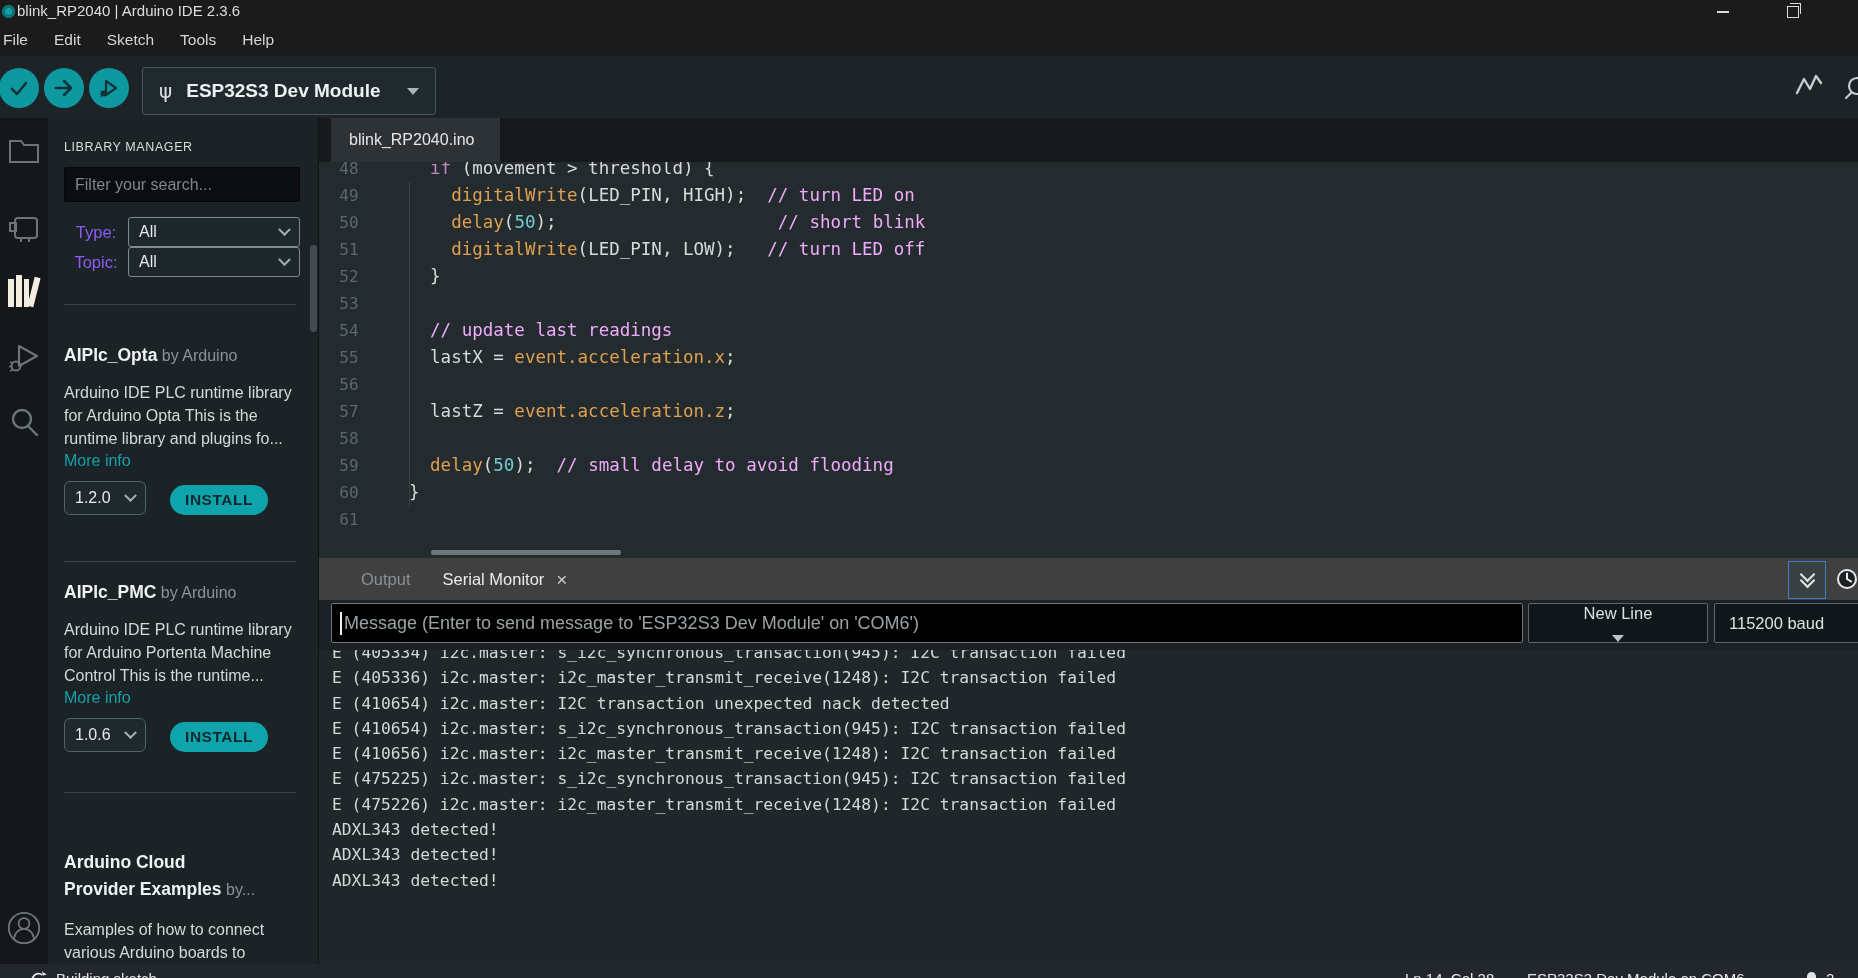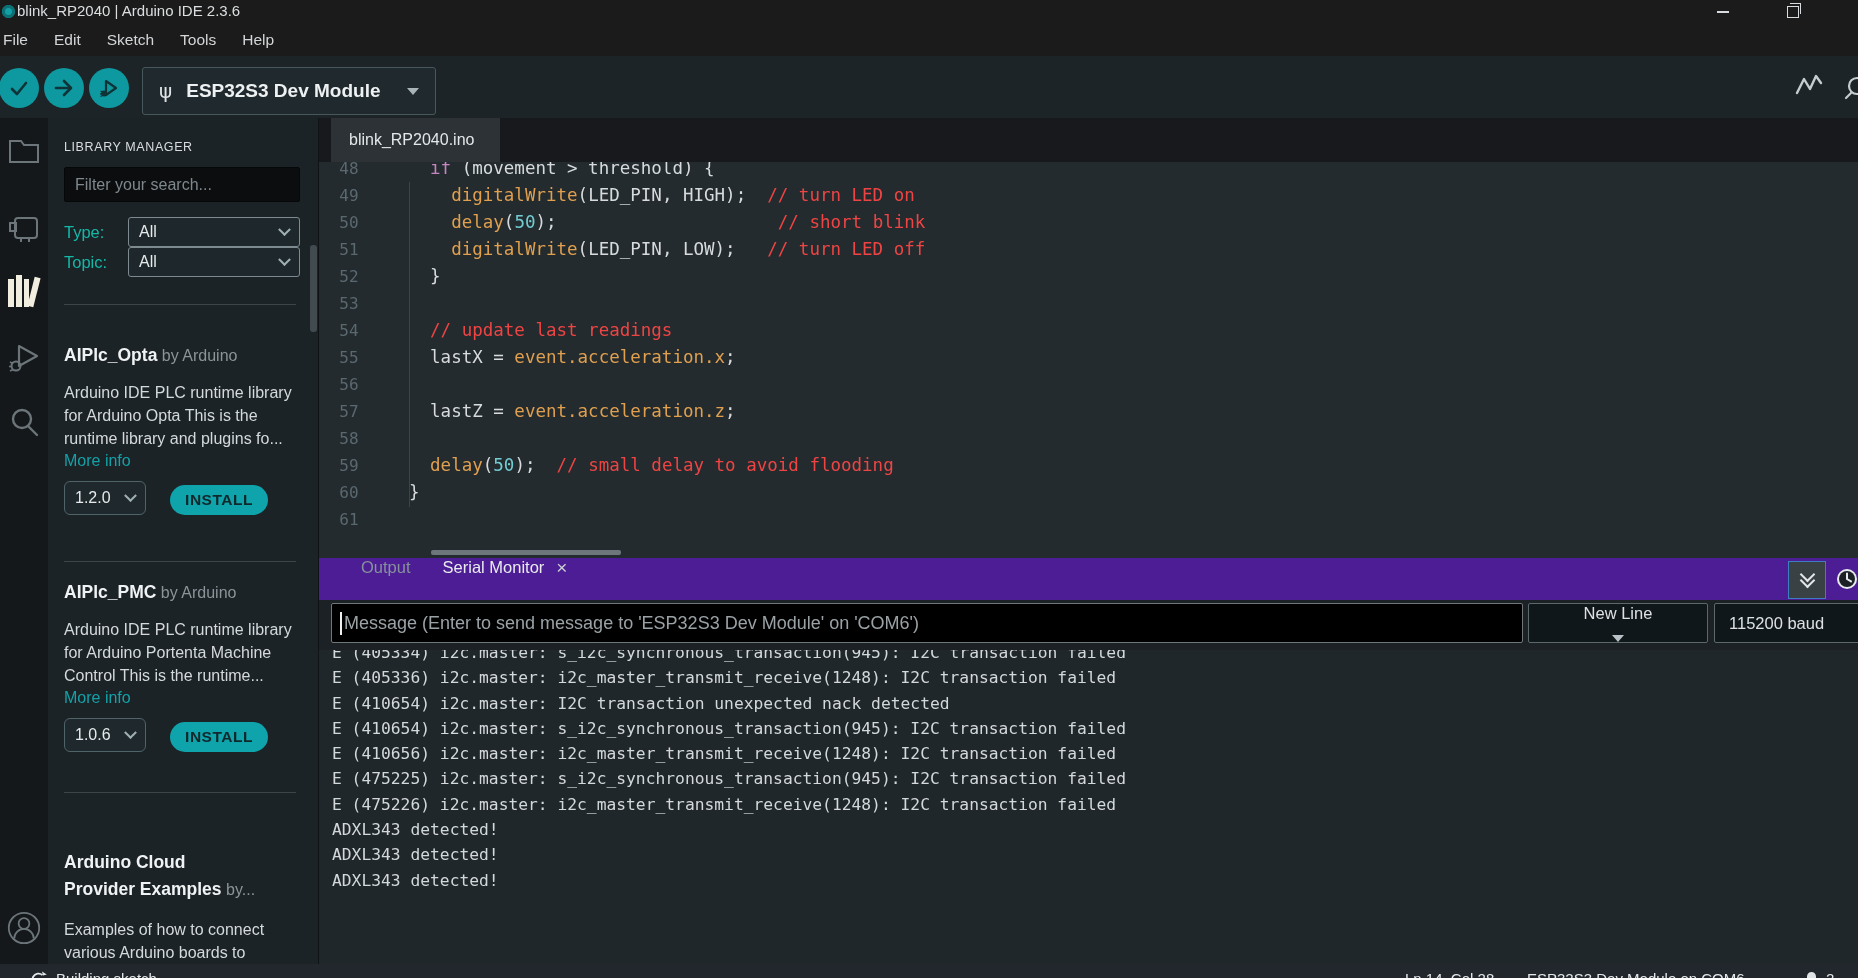--- a/index.html
+++ b/index.html
@@ -41,21 +41,21 @@
   .act-icon{position:absolute;left:7px;width:34px;height:36px;display:flex;align-items:center;justify-content:center;}
   
   #libpanel{position:absolute;left:48px;top:118px;width:270px;height:846px;background:#1c2327;overflow:hidden;}
   #lib-inner{padding:0 18px 0 16px;}
   #lib-header{margin-top:22px;font-size:12.5px;letter-spacing:.6px;color:#d9dde0;}
   #lib-search{margin-top:13px;width:100%;box-sizing:border-box;height:35px;background:#0c0d0e;border:1px solid #060708;
               border-radius:2px;color:#d0d5d7;font-size:16px;padding:0 10px;font-family:"Liberation Sans",sans-serif;outline:none;}
   #lib-search::placeholder{color:#7e888d;}
   .filter-row{display:flex;align-items:center;margin-top:0;}
   .filter-row.firstrow{margin-top:15px;}
-  .filter-label{width:64px;font-size:16.5px;color:#14b8a6;}
+  .filter-label{width:64px;font-size:16.5px;color:#8b5cf6;text-align:center;}
   .fake-select{flex:1;height:28px;border:1px solid #7d8b90;border-radius:3px;background:#1e272b;
                display:flex;align-items:center;justify-content:space-between;padding:0 10px;color:#e6eaec;font-size:16px;}
   .chv{width:7px;height:7px;border-right:2px solid #9fb0b5;border-bottom:2px solid #9fb0b5;
        transform:rotate(45deg) translate(-2px,-2px);}
   .lib-divider{border-top:1px solid #3c4549;margin:0 4px 0 0;}
   .top-divider{margin-top:27px;}
   .lib-entry .nm{font-size:17.5px;font-weight:bold;color:#f0f3f4;}
   .lib-entry .by{font-size:16px;font-weight:normal;color:#8b9499;}
   .e1 .lib-name{margin-top:40px;}
   .e2 .lib-name{margin-top:20px;}
@@ -75,25 +75,25 @@
   #tabbar{position:absolute;left:0;top:0;right:0;height:44px;background:#17191c;}
   #editor-tab{position:absolute;left:12px;top:0;height:44px;padding:0 26px 0 18px;background:#2c3236;
               display:flex;align-items:center;font-size:16px;color:#e4e7e9;white-space:nowrap;}
   #codearea{position:absolute;left:0;top:44px;right:0;bottom:0;background:#242b2e;overflow:hidden;}
   #indent-guide{position:absolute;left:90px;top:20px;width:1px;height:325px;background:#3c4448;}
   #code-lines{margin-top:-7px;}
   .code-row{display:flex;height:27px;line-height:27px;}
   .gutter{flex:none;width:60px;text-align:center;font-family:"DejaVu Sans Mono",monospace;
           font-size:16px;color:#5a6870;}
   .ctext{margin-left:30px;white-space:pre;font-family:"DejaVu Sans Mono",monospace;font-size:17.5px;}
-  .tok-pl{color:#d7dbdd}.tok-kw{color:#c586c0}.tok-fn{color:#e0a04f}.tok-num{color:#72cdd3}.tok-cm{color:#ef4444}
+  .tok-pl{color:#d7dbdd}.tok-kw{color:#c586c0}.tok-fn{color:#e0a04f}.tok-num{color:#72cdd3}.tok-cm{color:#f0abfc}
   #hscrollbar{position:absolute;left:112px;bottom:3px;width:190px;height:5px;background:#6c767b;border-radius:2px;}
   
   #bottom{position:absolute;left:318px;top:558px;width:1540px;height:406px;background:#20272b;border-left:1px solid #101316;}
-  #btabs{position:absolute;left:0;top:0;right:0;height:42px;background:#4c1d95;display:flex;align-items:flex-start;}
+  #btabs{position:absolute;left:0;top:0;right:0;height:42px;background:#404040;display:flex;align-items:center;}
   #tab-output{margin-left:42px;font-size:16.5px;color:#87919a;}
   #tab-serial{margin-left:32px;font-size:16.5px;color:#e9ebed;}
   #tab-serial-close{margin-left:12px;font-size:19px;color:#c9ced1;line-height:1;}
   #chevdown-btn{position:absolute;left:1469px;top:3px;width:36px;height:36px;background:#394145;
                 border:1px solid #3f7fc1;display:flex;flex-direction:column;align-items:center;justify-content:center;}
   .chv2{width:9px;height:9px;border-right:2.2px solid #e3e7e9;border-bottom:2.2px solid #e3e7e9;transform:rotate(45deg);margin-top:-5px;}
   #clock-btn{position:absolute;left:1516px;top:9px;}
   #binput-row{position:absolute;left:0;top:42px;right:0;height:50px;background:#1b2125;}
   #msg-wrap{position:absolute;left:12px;top:3px;width:1192px;height:40px;}
   #msg-input{width:100%;height:100%;box-sizing:border-box;background:#000;border:1px solid #6f777b;border-radius:2px;

